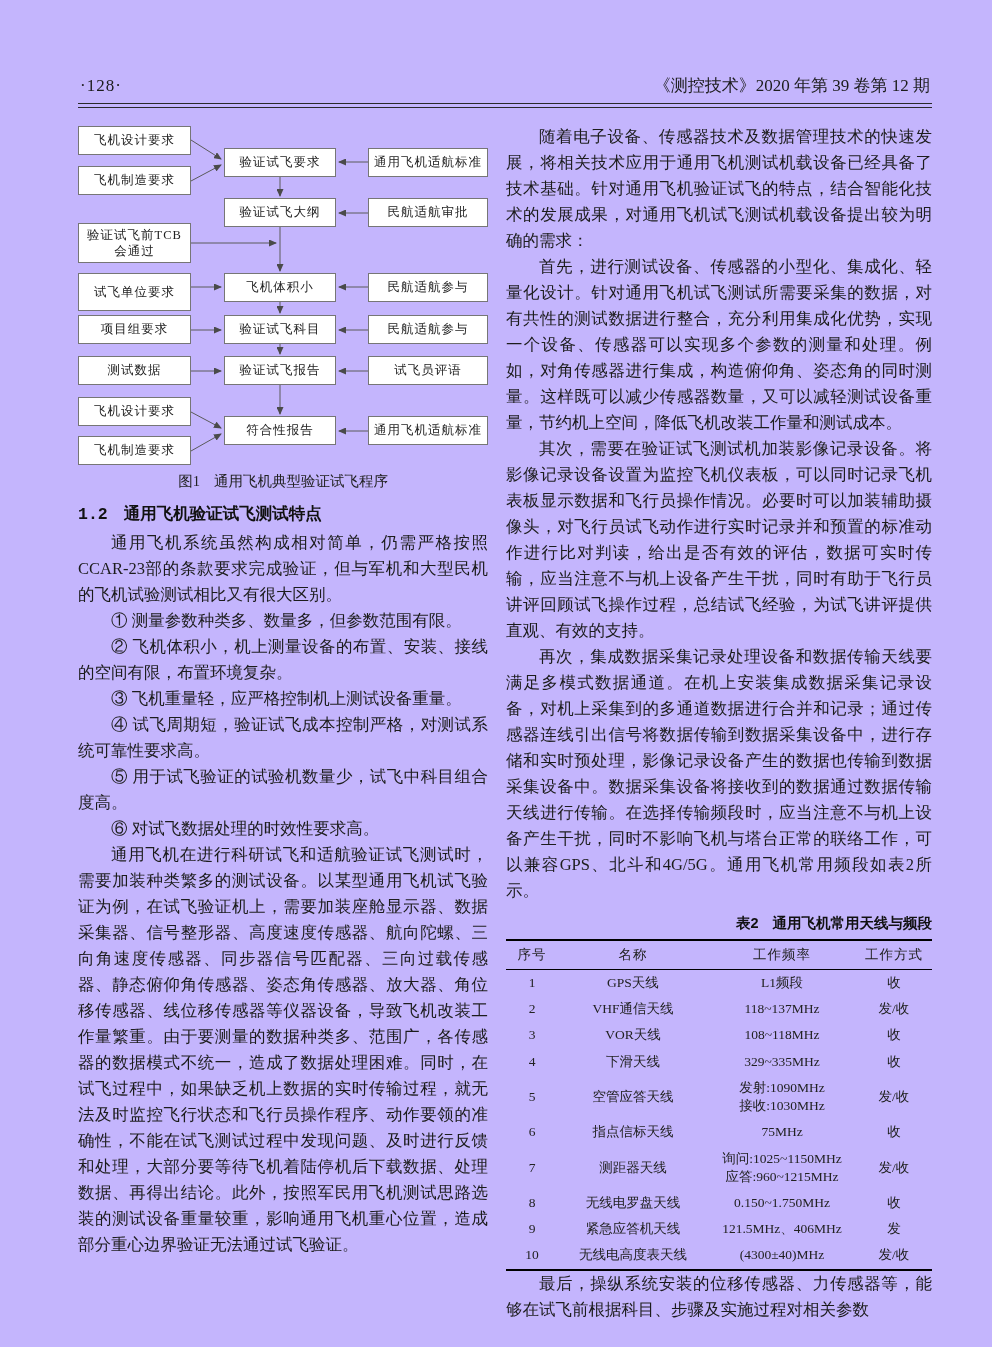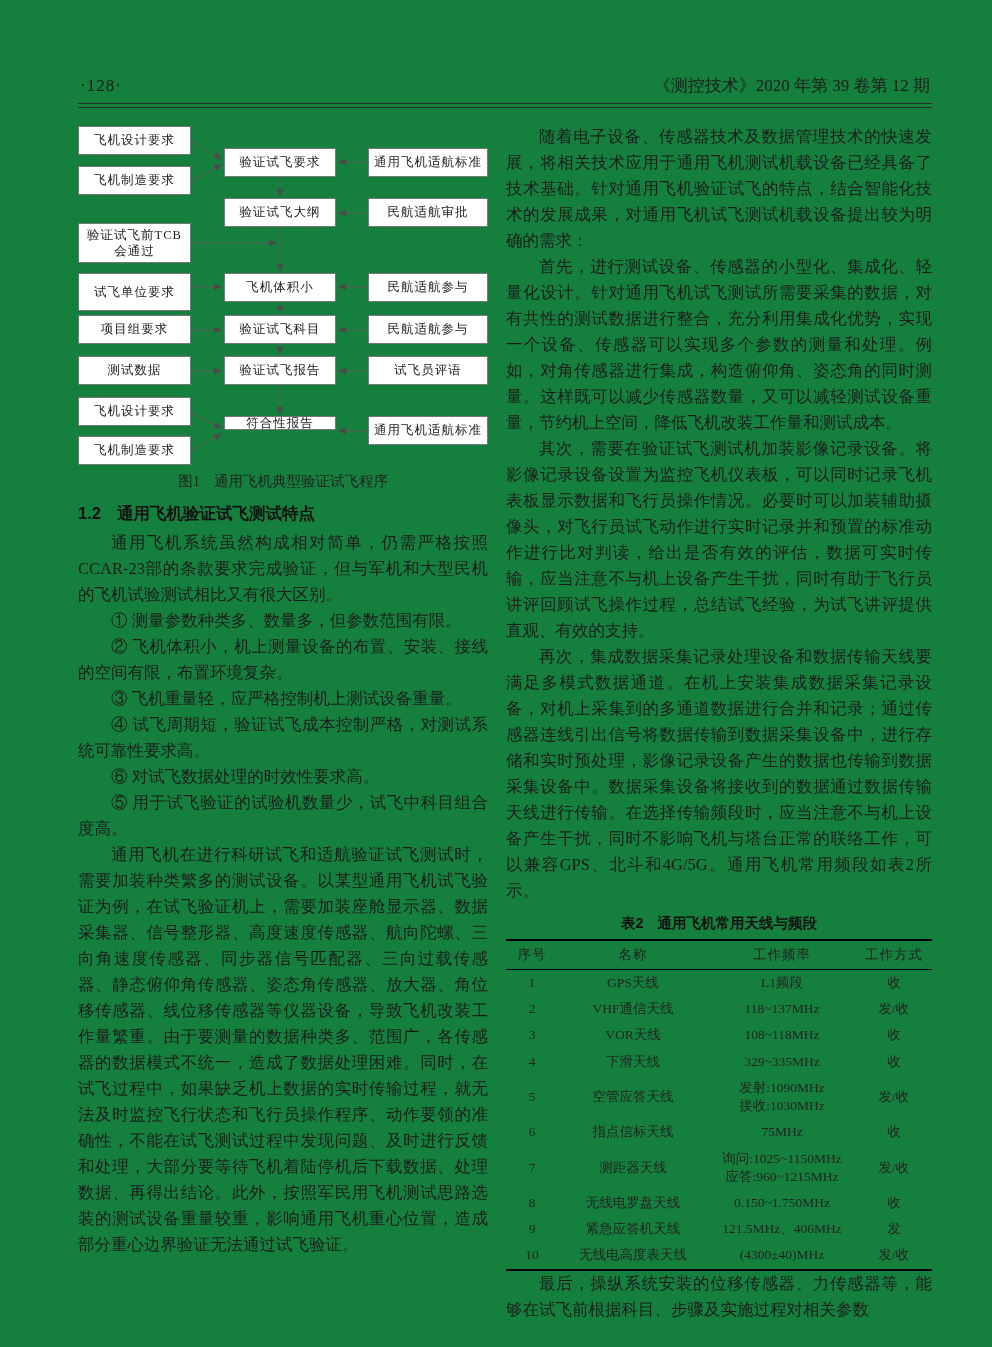--- a/index.html
+++ b/index.html
@@ -1,42 +1,42 @@
 <!DOCTYPE html>
 <html><head>
 <meta charset="utf-8">
 <style>
   html,body{margin:0;padding:0;background:#e8e8e8;}
-  .page{width:992px;height:1347px;background:#15803d;margin:0 auto;box-sizing:border-box;
+  .page{width:992px;height:1347px;background:#c4b5fd;margin:0 auto;box-sizing:border-box;
         padding:74px 60px 40px 78px;font-family:"Liberation Serif","DejaVu Serif",serif;color:#1c1c1c;}
   .hdr{display:flex;justify-content:space-between;align-items:baseline;font-size:17px;padding:0 2px 6px 2px;}
   .hdr .pgno{letter-spacing:1px;}
   .hdr-rule{border-top:1.6px solid #2a2a2a;border-bottom:1px solid #2a2a2a;height:3px;margin-bottom:16px;}
   .columns{display:flex;gap:18px;}
   .col-l{width:410px;flex:none;}
   .col-r{width:426px;flex:none;}
 
   
   .fchart{position:relative;width:410px;height:342px;margin:2px 0 4px 0;}
   .fchart svg{position:absolute;left:0;top:0;}
   .fbox{position:absolute;border:1px solid #767676;box-sizing:border-box;background:#fff;
         display:flex;align-items:center;justify-content:center;text-align:center;
         font-size:12.5px;line-height:1.3;letter-spacing:1px;padding:1px 2px;color:#222;}
   .fig-cap{text-align:center;font-size:14.5px;margin:2px 0 12px 0;color:#222;}
   .fig-cap .cap-label{margin-right:14px;}
 
   
   .sec-h{font-family:"Liberation Sans","DejaVu Sans",sans-serif;font-weight:bold;font-size:16.5px;
          margin:7px 0 5px 0;color:#111;}
-  .sec-h .sec-num{margin-right:16px;}
+  .sec-h .sec-num{margin-right:16px;font-family:Liberation Mono, monospace;}
   p.body{font-size:16.5px;line-height:26px;text-align:justify;text-indent:2em;margin:0;color:#1c1c1c;}
   p.body sup{font-size:10.5px;line-height:0;}
 
   
-  .tbl-title{text-align:center;font-family:"Liberation Sans","DejaVu Sans",sans-serif;font-weight:bold;
+  .tbl-title{text-align:right;font-family:"Liberation Sans","DejaVu Sans",sans-serif;font-weight:bold;
              font-size:14.5px;margin:10px 0 6px 0;color:#111;}
   .tbl-title .tbl-label{margin-right:14px;}
   table.ant{width:100%;border-collapse:collapse;font-size:13.5px;
             border-top:2px solid #000;border-bottom:2px solid #000;color:#222;}
   table.ant th{border-bottom:1.2px solid #000;font-weight:normal;padding:5px 2px;letter-spacing:1px;}
   table.ant td{padding:4px 2px;text-align:center;white-space:pre-line;line-height:1.35;}
   .after-tbl{margin-top:10px;}
 </style>
 </head>
 <body>
@@ -90,21 +90,21 @@
         <div class="fbox" style="left:0;top:189px;width:113px;height:29px">项目组要求</div>
         <div class="fbox" style="left:0;top:230px;width:113px;height:29px">测试数据</div>
         <div class="fbox" style="left:0;top:271px;width:113px;height:29px">飞机设计要求</div>
         <div class="fbox" style="left:0;top:310px;width:113px;height:29px">飞机制造要求</div>
 
         <div class="fbox" style="left:146px;top:22px;width:112px;height:29px">验证试飞要求</div>
         <div class="fbox" style="left:146px;top:72px;width:112px;height:29px">验证试飞大纲</div>
         <div class="fbox" style="left:146px;top:147px;width:112px;height:29px">飞机体积小</div>
         <div class="fbox" style="left:146px;top:189px;width:112px;height:29px">验证试飞科目</div>
         <div class="fbox" style="left:146px;top:230px;width:112px;height:29px">验证试飞报告</div>
-        <div class="fbox" style="left:146px;top:290px;width:112px;height:14px">符合性报告</div>
+        <div class="fbox" style="left:146px;top:290px;width:112px;height:29px">符合性报告</div>
 
         <div class="fbox" style="left:290px;top:22px;width:120px;height:29px">通用飞机适航标准</div>
         <div class="fbox" style="left:290px;top:72px;width:120px;height:29px">民航适航审批</div>
         <div class="fbox" style="left:290px;top:147px;width:120px;height:29px">民航适航参与</div>
         <div class="fbox" style="left:290px;top:189px;width:120px;height:29px">民航适航参与</div>
         <div class="fbox" style="left:290px;top:230px;width:120px;height:29px">试飞员评语</div>
         <div class="fbox" style="left:290px;top:290px;width:120px;height:29px">通用飞机适航标准</div>
       </div>
 
       <div class="fig-cap">
@@ -112,22 +112,22 @@
       </div>
 
       <div class="sec-h">
         <span class="sec-num">1.2</span><span>通用飞机验证试飞测试特点</span>
       </div>
       <p class="body">通用飞机系统虽然构成相对简单，仍需严格按照CCAR-23部的条款要求完成验证，但与军机和大型民机的飞机试验测试相比又有很大区别。</p>
       <p class="body">① 测量参数种类多、数量多，但参数范围有限。</p>
       <p class="body">② 飞机体积小，机上测量设备的布置、安装、接线的空间有限，布置环境复杂。</p>
       <p class="body">③ 飞机重量轻，应严格控制机上测试设备重量。</p>
       <p class="body">④ 试飞周期短，验证试飞成本控制严格，对测试系统可靠性要求高。</p>
+      <p class="body">⑤ 用于试飞验证的试验机数量少，试飞中科目组合度高。</p>
       <p class="body">⑥ 对试飞数据处理的时效性要求高。</p>
-      <p class="body">⑤ 用于试飞验证的试验机数量少，试飞中科目组合度高。</p>
 
       <p class="body">通用飞机在进行科研试飞和适航验证试飞测试时，需要加装种类繁多的测试设备。以某型通用飞机试飞验证为例，在试飞验证机上，需要加装座舱显示器、数据采集器、信号整形器、高度速度传感器、航向陀螺、三向角速度传感器、同步器信号匹配器、三向过载传感器、静态俯仰角传感器、姿态角传感器、放大器、角位移传感器、线位移传感器等仪器设备，导致飞机改装工作量繁重。由于要测量的数据种类多、范围广，各传感器的数据模式不统一，造成了数据处理困难。同时，在试飞过程中，如果缺乏机上数据的实时传输过程，就无法及时监控飞行状态和飞行员操作程序、动作要领的准确性，不能在试飞测试过程中发现问题、及时进行反馈和处理，大部分要等待飞机着陆停机后下载数据、处理数据、再得出结论。此外，按照军民用飞机测试思路选装的测试设备重量较重，影响通用飞机重心位置，造成部分重心边界验证无法通过试飞验证。</p>
     </div>
 
     <div class="col-r">
       <p class="body">随着电子设备、传感器技术及数据管理技术的快速发展，将相关技术应用于通用飞机测试机载设备已经具备了技术基础。针对通用飞机验证试飞的特点，结合智能化技术的发展成果，对通用飞机试飞测试机载设备提出较为明确的需求：</p>
       <p class="body">首先，进行测试设备、传感器的小型化、集成化、轻量化设计。针对通用飞机试飞测试所需要采集的数据，对有共性的测试数据进行整合，充分利用集成化优势，实现一个设备、传感器可以实现多个参数的测量和处理。例如，对角传感器进行集成，构造俯仰角、姿态角的同时测量。这样既可以减少传感器数量，又可以减轻测试设备重量，节约机上空间，降低飞机改装工作量和测试成本。</p>
       <p class="body">其次，需要在验证试飞测试机加装影像记录设备。将影像记录设备设置为监控飞机仪表板，可以同时记录飞机表板显示数据和飞行员操作情况。必要时可以加装辅助摄像头，对飞行员试飞动作进行实时记录并和预置的标准动作进行比对判读，给出是否有效的评估，数据可实时传输，应当注意不与机上设备产生干扰，同时有助于飞行员讲评回顾试飞操作过程，总结试飞经验，为试飞讲评提供直观、有效的支持。</p>
       <p class="body">再次，集成数据采集记录处理设备和数据传输天线要满足多模式数据通道。在机上安装集成数据采集记录设备，对机上采集到的多通道数据进行合并和记录；通过传感器连线引出信号将数据传输到数据采集设备中，进行存储和实时预处理，影像记录设备产生的数据也传输到数据采集设备中。数据采集设备将接收到的数据通过数据传输天线进行传输。在选择传输频段时，应当注意不与机上设备产生干扰，同时不影响飞机与塔台正常的联络工作，可以兼容GPS、北斗和4G/5G。通用飞机常用频段如表2所示。</p>
 

